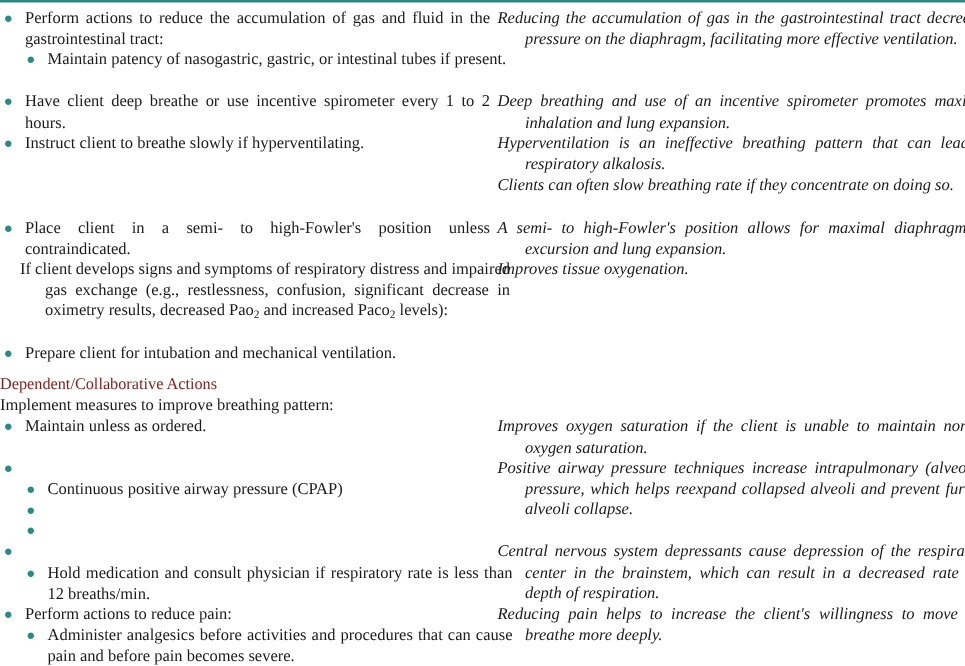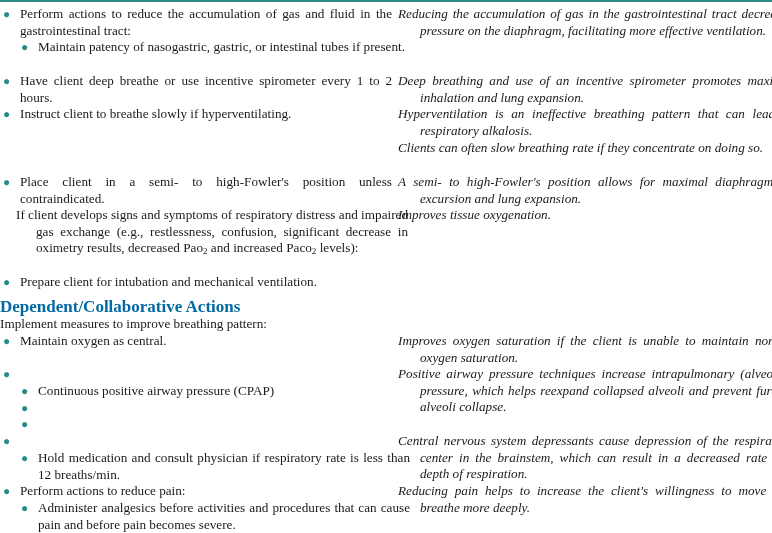--- a/index.html
+++ b/index.html
@@ -16,21 +16,21 @@
   .blk { position: absolute; line-height: 16.6px; }
   .left .blk { left: 0; width: 372px; }
   .right .blk { left: 0; width: 373px; }
   .b1 { padding-left: 20px; text-indent: 0; text-align: justify; }
   .b2 { padding-left: 38px; text-align: justify; }
   .hang { padding-left: 36px; text-indent: -20px; text-align: justify; }
   .rhang { padding-left: 22px; text-indent: -22px; text-align: justify; }
   .bullet { position: absolute; color: #2a8b85; font-size: 12px; }
   .b1 .bullet { left: 3px; }
   .b2 .bullet { left: 21px; }
-  .heading { color: #0369a1; font-weight: bold; font-size: 17px; }
+  .heading { color: #7f1d1d; font-weight: normal; font-size: 13px; }
   sub { font-size: 9px; vertical-align: -2px; line-height: 0; }
   .plain { padding-left: 0; }
 </style>
 </head>
 <body>
 
 <div class="topline"></div>
 
 <div class="col left">
   <div class="blk b1" style="top:6px">
@@ -52,21 +52,21 @@
     <span>If client develops signs and symptoms of respiratory distress and impaired gas exchange (e.g., restlessness, confusion, significant decrease in oximetry results, decreased Pao</span><sub>2</sub><span> and increased Paco</span><sub>2</sub><span> levels):</span>
   </div>
   <div class="blk b1" style="top:274px">
     <span class="bullet">●</span><span>Prepare client for intubation and mechanical ventilation.</span>
   </div>
 
   <div class="blk plain heading" style="top:299px">Dependent/Collaborative Actions</div>
   <div class="blk plain" style="top:316px">Implement measures to improve breathing pattern:</div>
 
   <div class="blk b1" style="top:333px">
-    <span class="bullet">●</span><span>Maintain oxygen as central.</span>
+    <span class="bullet">●</span><span>Maintain unless as ordered.</span>
   </div>
   <div class="blk b1" style="top:366px">
     <span class="bullet">●</span>
   </div>
   <div class="blk b2" style="top:383px">
     <span class="bullet">●</span><span>Continuous positive airway pressure (CPAP)</span>
   </div>
   <div class="blk b2" style="top:400px">
     <span class="bullet">●</span>
   </div>

